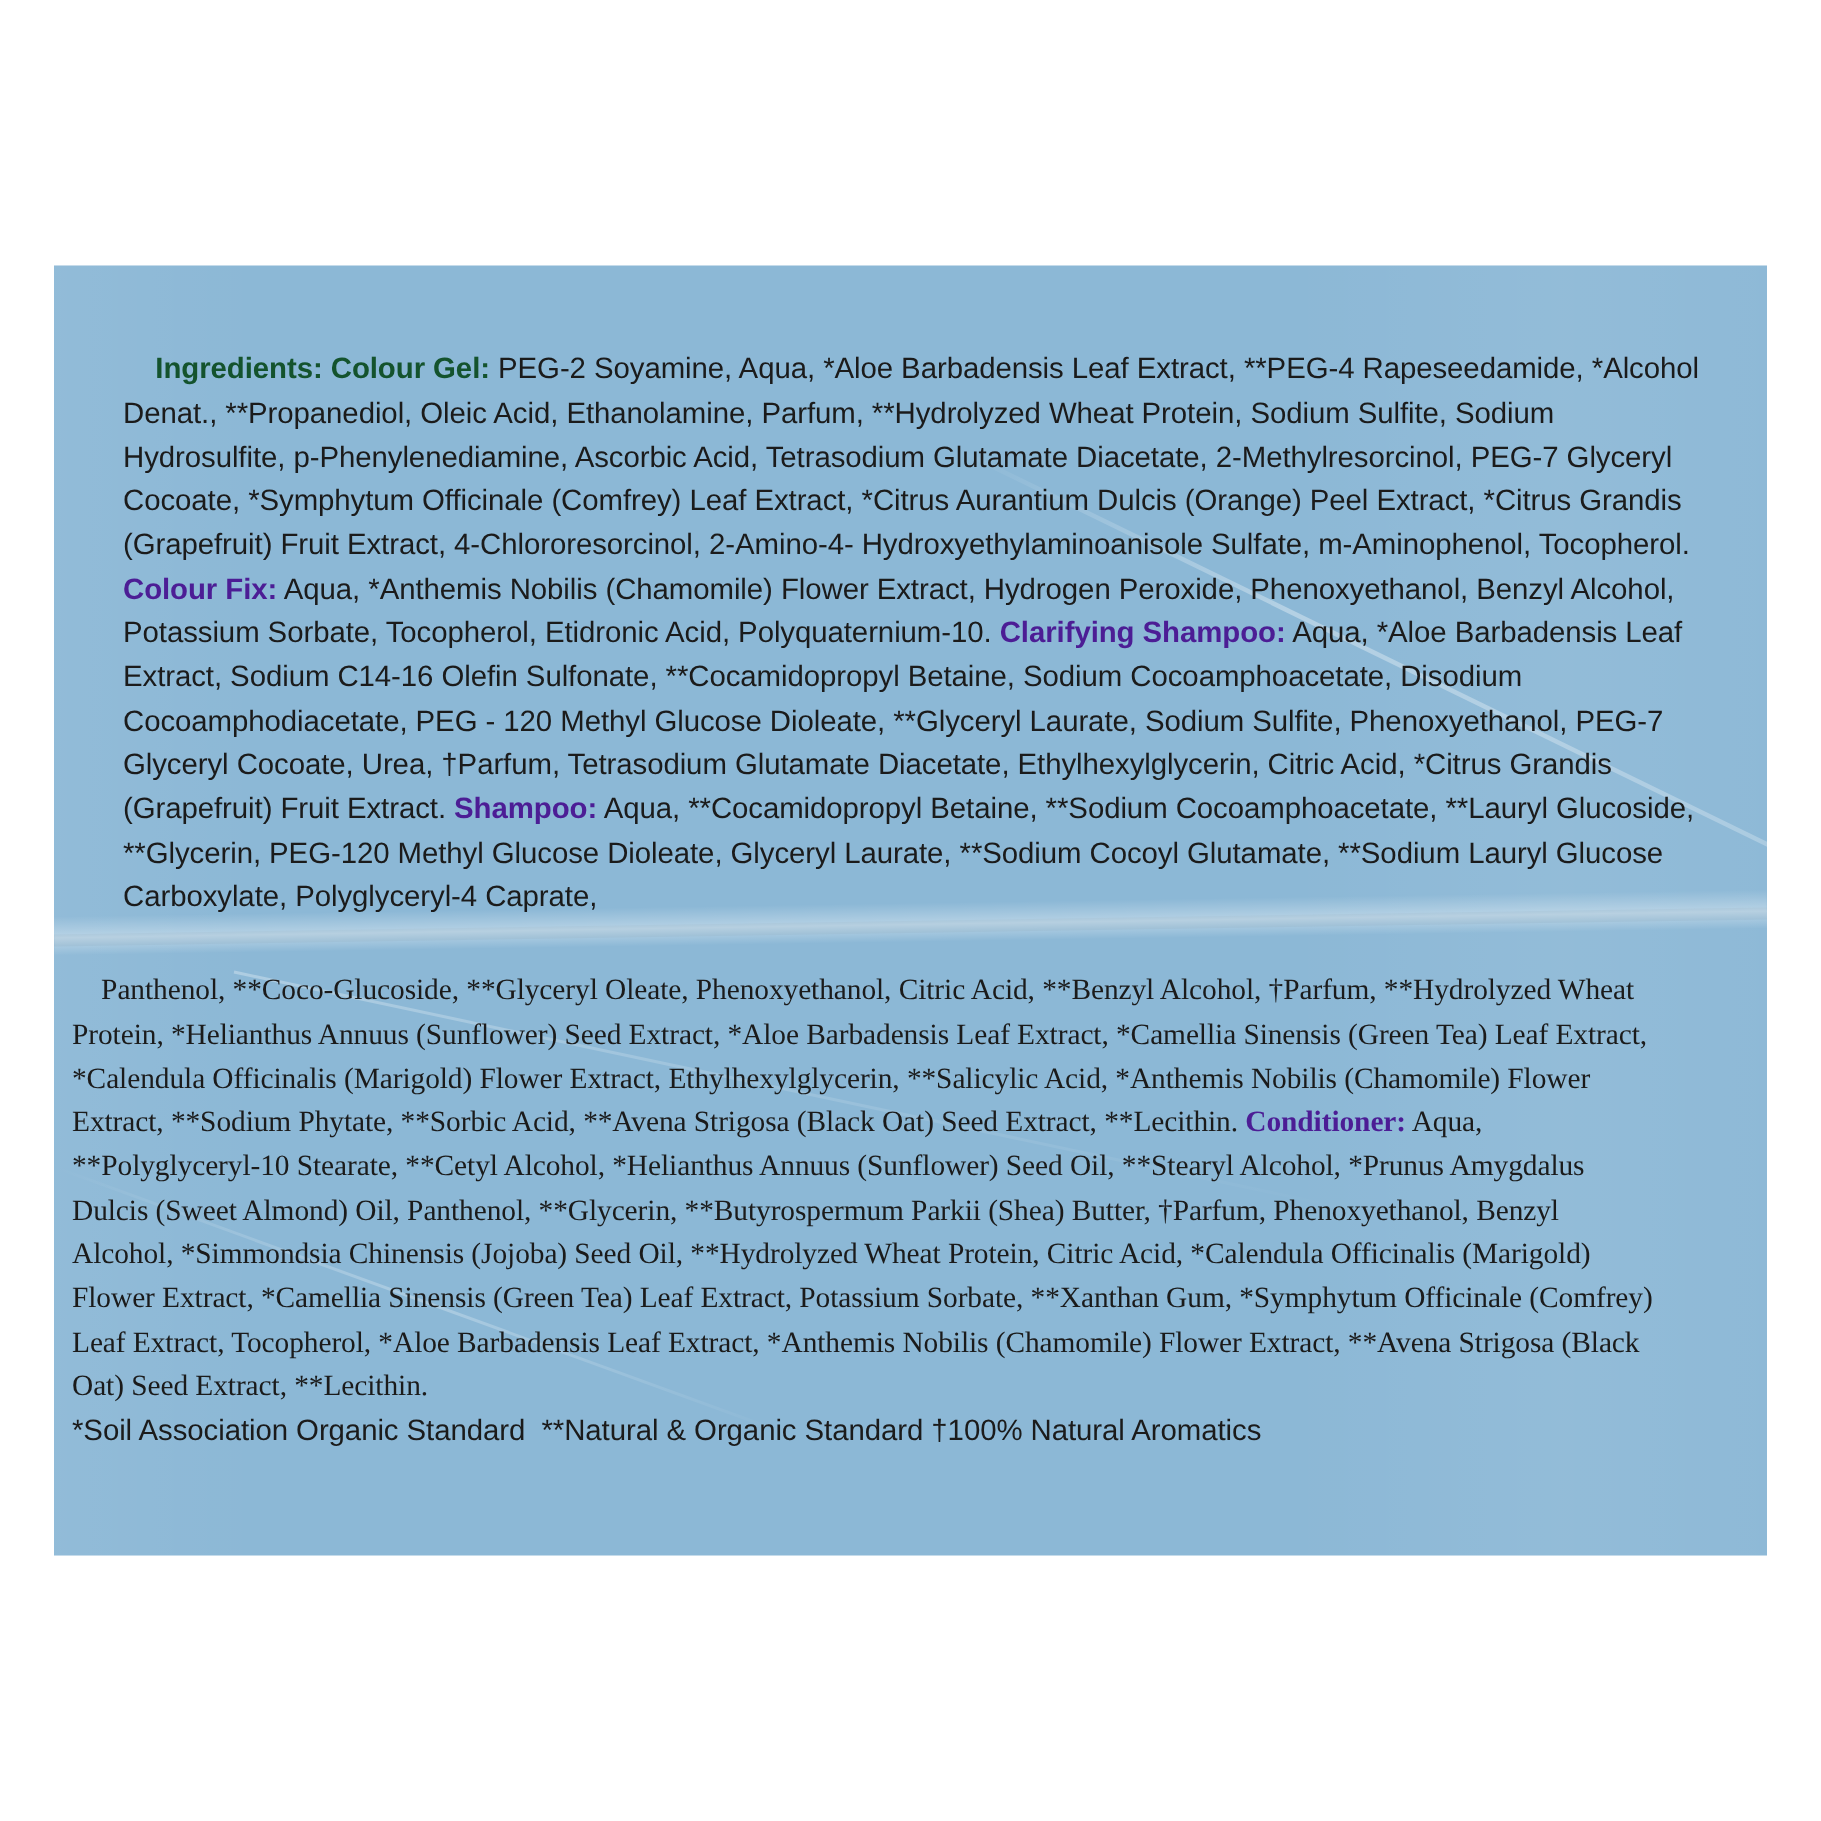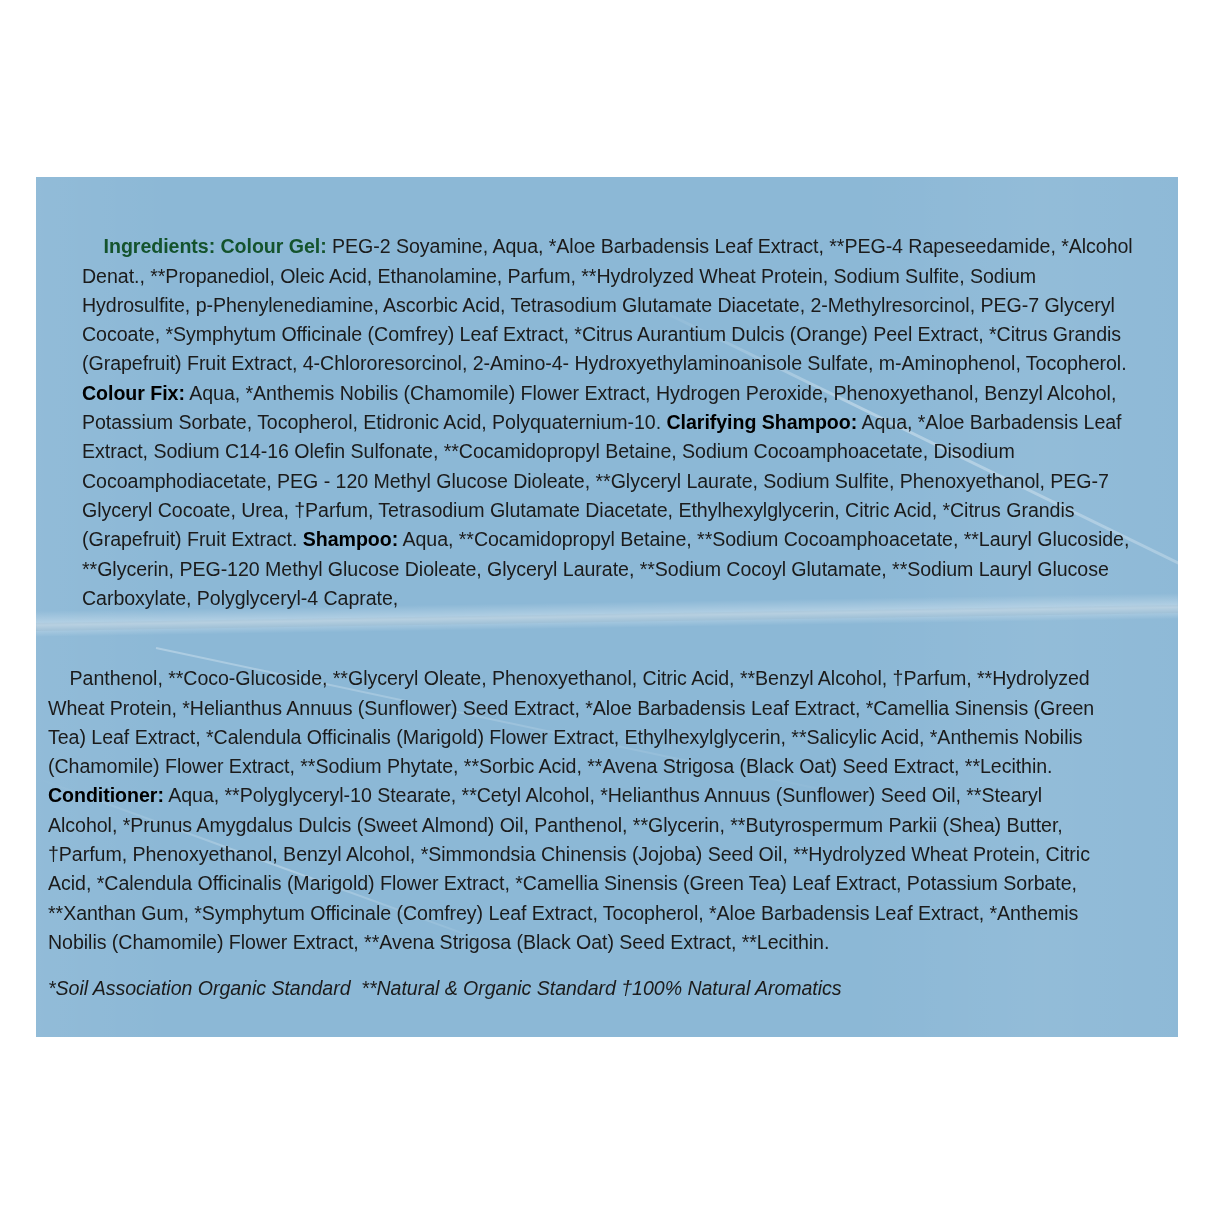--- a/index.html
+++ b/index.html
@@ -111,32 +111,32 @@
     text-align: left;
     white-space: pre-wrap;
   }
   #block-top {
     left: 46px;
     top: 26px;
     width: 1066px;
   }
   #block-bottom {
     left: 12px;
-    top: 458px;
+    top: 440px;
     width: 1062px;
+    font-family: Liberation Serif, serif;
   }
   #block-footnotes {
     left: 12px;
-    top: 797px;
+    top: 763px;
     width: 1000px;
-    font-style: italic;
   }
   b.hdr {
     font-weight: bold;
-    color: #000000;
+    color: #4c1d95;
   }
   b.hdr-dark {
     font-weight: bold;
     color: #14532d;
   }
 </style>
 </head>
 <body>
 
 <div class="label-panel">

